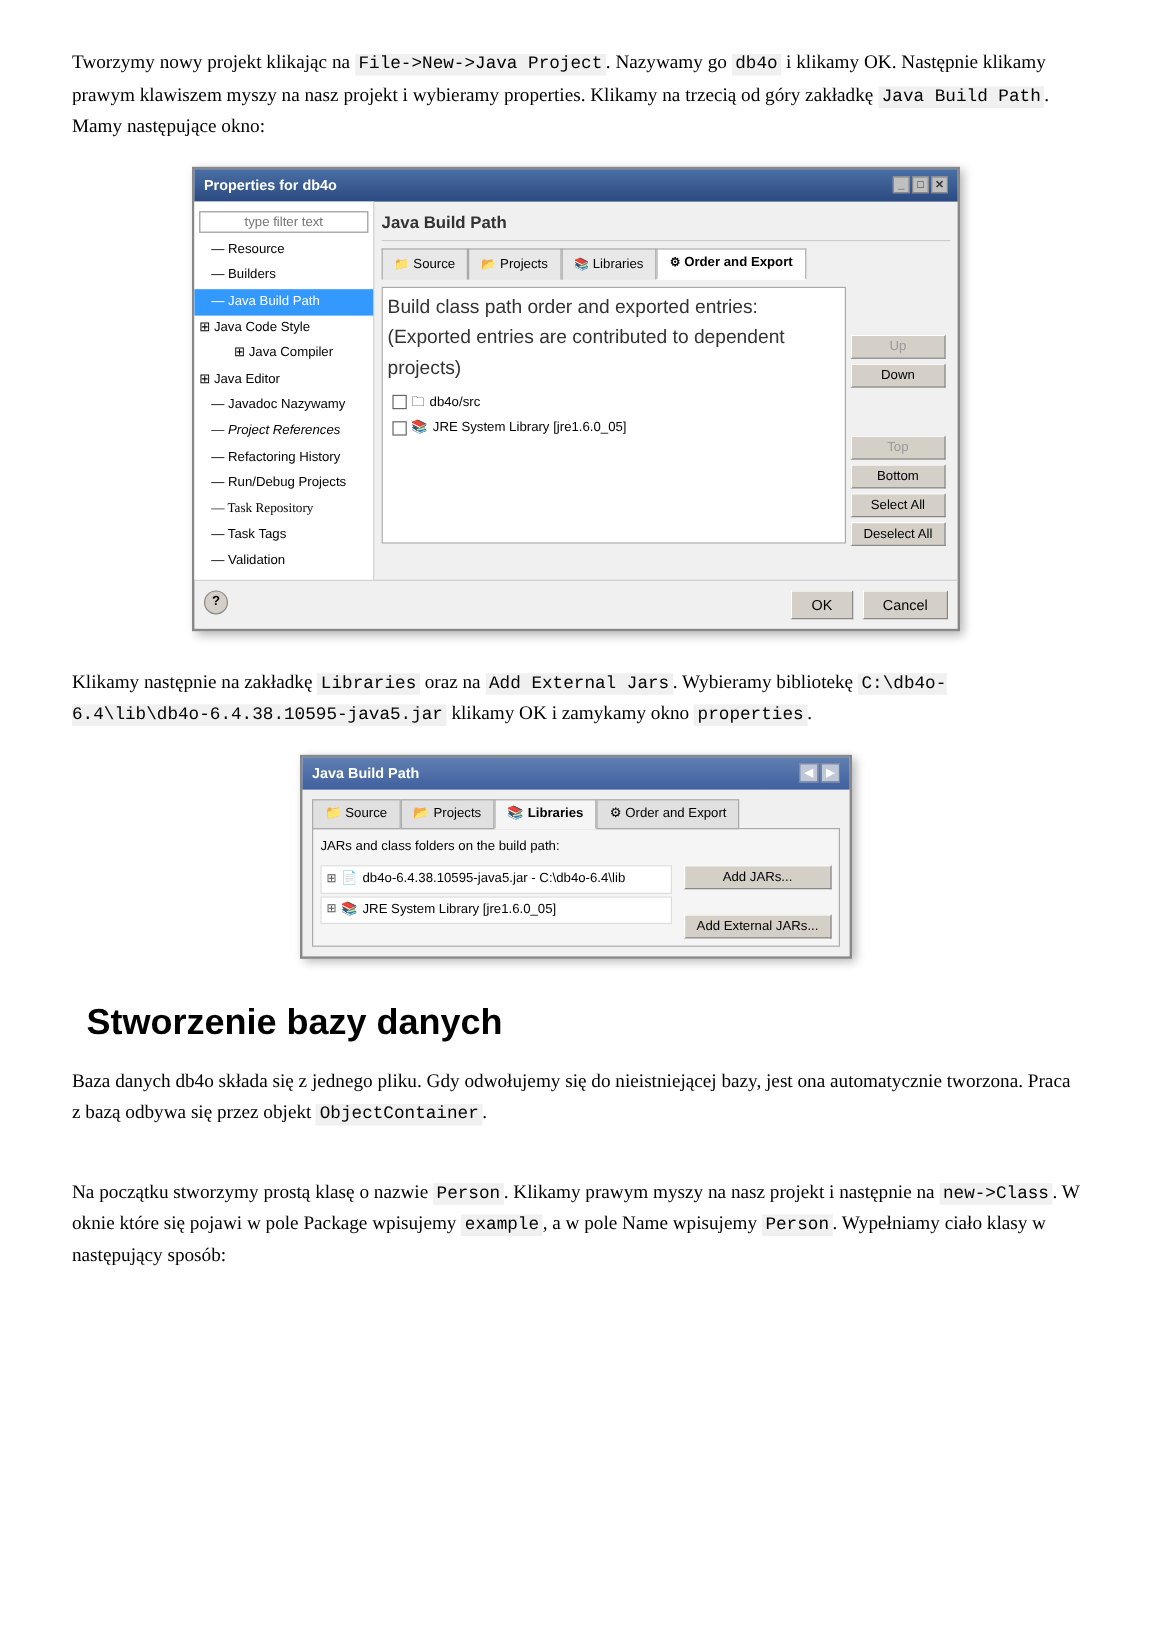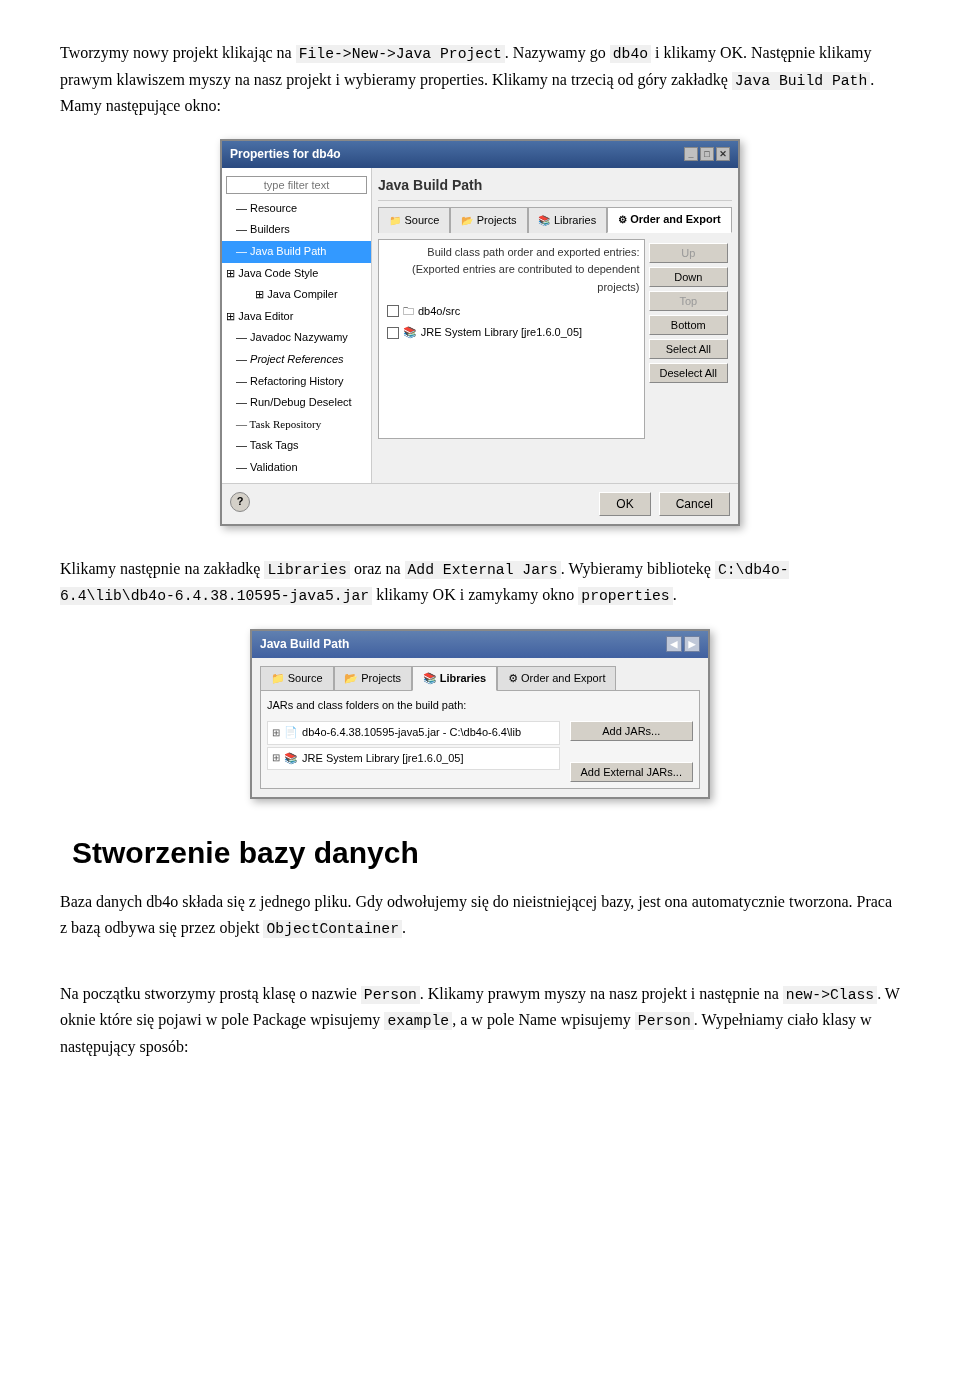--- a/index.html
+++ b/index.html
@@ -31,21 +31,21 @@
       display: flex;
       justify-content: center;
       margin: 20px 0 30px 0;
     }
     
     .eclipse-window {
       border: 2px solid #888;
       background: #f0f0f0;
       font-family: Arial, sans-serif;
       font-size: 12px;
-      width: 520px;
+      width: 640px;
       box-shadow: 3px 3px 8px rgba(0,0,0,0.3);
     }
     .eclipse-titlebar {
       background: linear-gradient(to bottom, #4a6fa5, #2a4a80);
       color: white;
       padding: 4px 8px;
       display: flex;
       justify-content: space-between;
       align-items: center;
       font-size: 12px;
@@ -134,24 +134,23 @@
       font-size: 10px;
     }
     .eclipse-content-area {
       border: 1px solid #aaa;
       background: #fff;
       padding: 4px;
       min-height: 200px;
       margin-bottom: 6px;
     }
     .eclipse-content-description {
-      font-size: 11px;
+      font-size: 16px;
       color: #333;
       margin-bottom: 4px;
-      text-align: right;
     }
     .eclipse-list-item {
       display: flex;
       align-items: center;
       gap: 4px;
       padding: 2px 4px;
       font-size: 11px;
     }
     .eclipse-list-checkbox {
       width: 12px;
@@ -174,20 +173,21 @@
       border-top-color: #fff;
       border-left-color: #fff;
       padding: 3px 10px;
       font-size: 11px;
       cursor: pointer;
       min-width: 70px;
       text-align: center;
     }
     .eclipse-btn:disabled, .eclipse-btn.disabled {
       color: #999;
+      margin-top: 36px;
     }
     .eclipse-right-panel {
       display: flex;
       flex-direction: row;
     }
     .eclipse-bottom-bar {
       display: flex;
       justify-content: flex-end;
       gap: 8px;
       padding: 8px;
@@ -349,21 +349,21 @@
         <input class="eclipse-filter" type="text" placeholder="type filter text" style="">
         <div class="eclipse-tree-item" style="padding-left:14px;">— Resource</div>
         <div class="eclipse-tree-item" style="padding-left:14px;">— Builders</div>
         <div class="eclipse-tree-item selected" style="padding-left:14px;">— Java Build Path</div>
         <div class="eclipse-tree-item" style="padding-left:4px;">⊞ Java Code Style</div>
         <div class="eclipse-tree-item" style="padding-left:4px;margin-left:29px;">⊞ Java Compiler</div>
         <div class="eclipse-tree-item" style="padding-left:4px;">⊞ Java Editor</div>
         <div class="eclipse-tree-item" style="padding-left:14px;">— Javadoc Nazywamy</div>
         <div class="eclipse-tree-item" style="padding-left:14px;font-style:italic;">— Project References</div>
         <div class="eclipse-tree-item" style="padding-left:14px;">— Refactoring History</div>
-        <div class="eclipse-tree-item" style="padding-left:14px;">— Run/Debug Deselect</div>
+        <div class="eclipse-tree-item" style="padding-left:14px;">— Run/Debug Projects</div>
         <div class="eclipse-tree-item" style="padding-left:14px;font-family:Liberation Serif, serif;">— Task Repository</div>
         <div class="eclipse-tree-item" style="padding-left:14px;">— Task Tags</div>
         <div class="eclipse-tree-item" style="padding-left:14px;">— Validation</div>
       </div>
 
       <div class="eclipse-main">
         <div class="eclipse-main-title">Java Build Path</div>
 
         <div class="eclipse-tabs">
           <div class="eclipse-tab">

